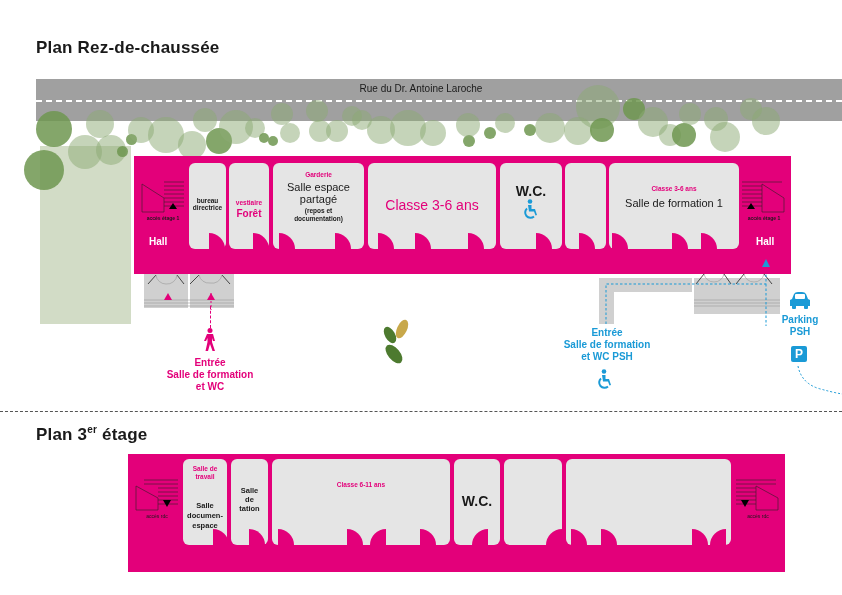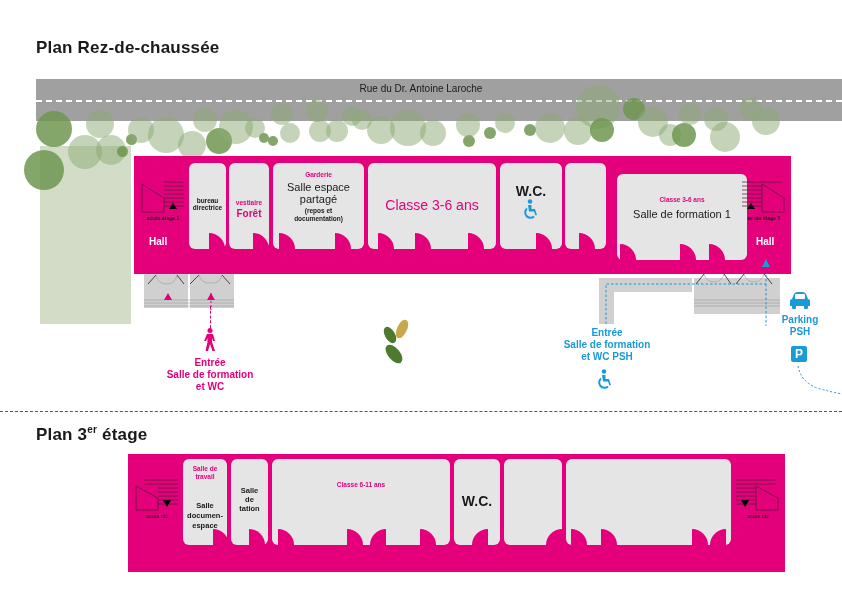--- a/index.html
+++ b/index.html
@@ -152,21 +152,21 @@
       <path d="M5 6 L8.5 6 L8.5 10 L12 10 L14 16 L12.5 16.6 L11 12.5 L6 12.5 Z" fill="#1a9ad6"></path>
       <path d="M4 9.5 A5 5 0 1 0 11 17.5" stroke="#1a9ad6" stroke-width="2" fill="none"></path>
     </svg>
     <div class="door r" style="left:36px;top:70px;"></div>
   </div>
 
   <div class="room" style="left:431px;top:7px;width:41px;height:86px;">
     <div class="door r" style="left:14px;top:70px;"></div>
   </div>
 
-  <div class="room" style="left:475px;top:18px;width:130px;height:86px;margin-left:8px;">
+  <div class="room" style="left:475px;top:7px;width:130px;height:86px;">
     <div class="rname small pink" style="top:22px;">Classe 3-6 ans</div>
     <div class="rname big" style="top:34px;">Salle de formation 1</div>
     <div class="door r" style="left:3px;top:70px;"></div>
     <div class="door r" style="left:63px;top:70px;"></div>
     <div class="door r" style="left:92px;top:70px;"></div>
   </div>
 
   <div class="abs" style="left:608px;top:22px;width:44px;height:36px;">
     <svg width="44" height="36">
       <g stroke="#4a1a30" stroke-width="0.7" fill="none">

